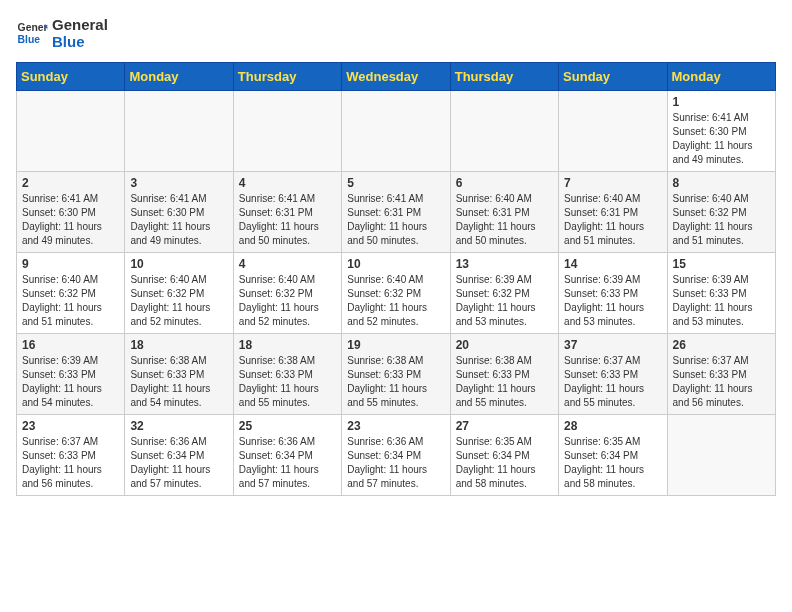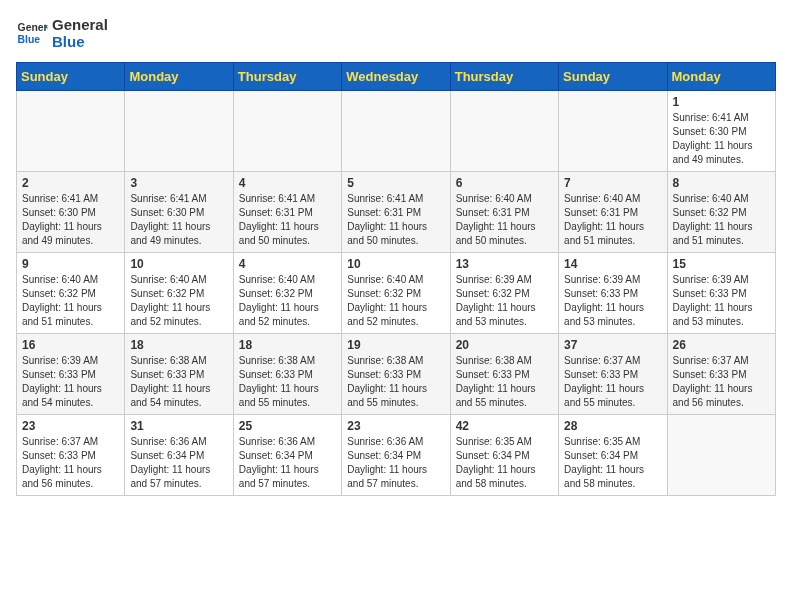--- a/index.html
+++ b/index.html
@@ -286,42 +286,42 @@
       </tr>
       <tr>
         <td>
           <span class="day-number">23</span>
           <div class="day-info" style="white-space: pre-line;">Sunrise: 6:37 AM
 Sunset: 6:33 PM
 Daylight: 11 hours
 and 56 minutes.</div>
         </td>
         <td>
-          <span class="day-number">31</span>
+          <span class="day-number">32</span>
           <div class="day-info" style="white-space: pre-line;">Sunrise: 6:36 AM
 Sunset: 6:34 PM
 Daylight: 11 hours
 and 57 minutes.</div>
         </td>
         <td>
           <span class="day-number">25</span>
           <div class="day-info" style="white-space: pre-line;">Sunrise: 6:36 AM
 Sunset: 6:34 PM
 Daylight: 11 hours
 and 57 minutes.</div>
         </td>
         <td>
           <span class="day-number">23</span>
           <div class="day-info" style="white-space: pre-line;">Sunrise: 6:36 AM
 Sunset: 6:34 PM
 Daylight: 11 hours
 and 57 minutes.</div>
         </td>
         <td>
-          <span class="day-number">42</span>
+          <span class="day-number">27</span>
           <div class="day-info" style="white-space: pre-line;">Sunrise: 6:35 AM
 Sunset: 6:34 PM
 Daylight: 11 hours
 and 58 minutes.</div>
         </td>
         <td>
           <span class="day-number">28</span>
           <div class="day-info" style="white-space: pre-line;">Sunrise: 6:35 AM
 Sunset: 6:34 PM
 Daylight: 11 hours

